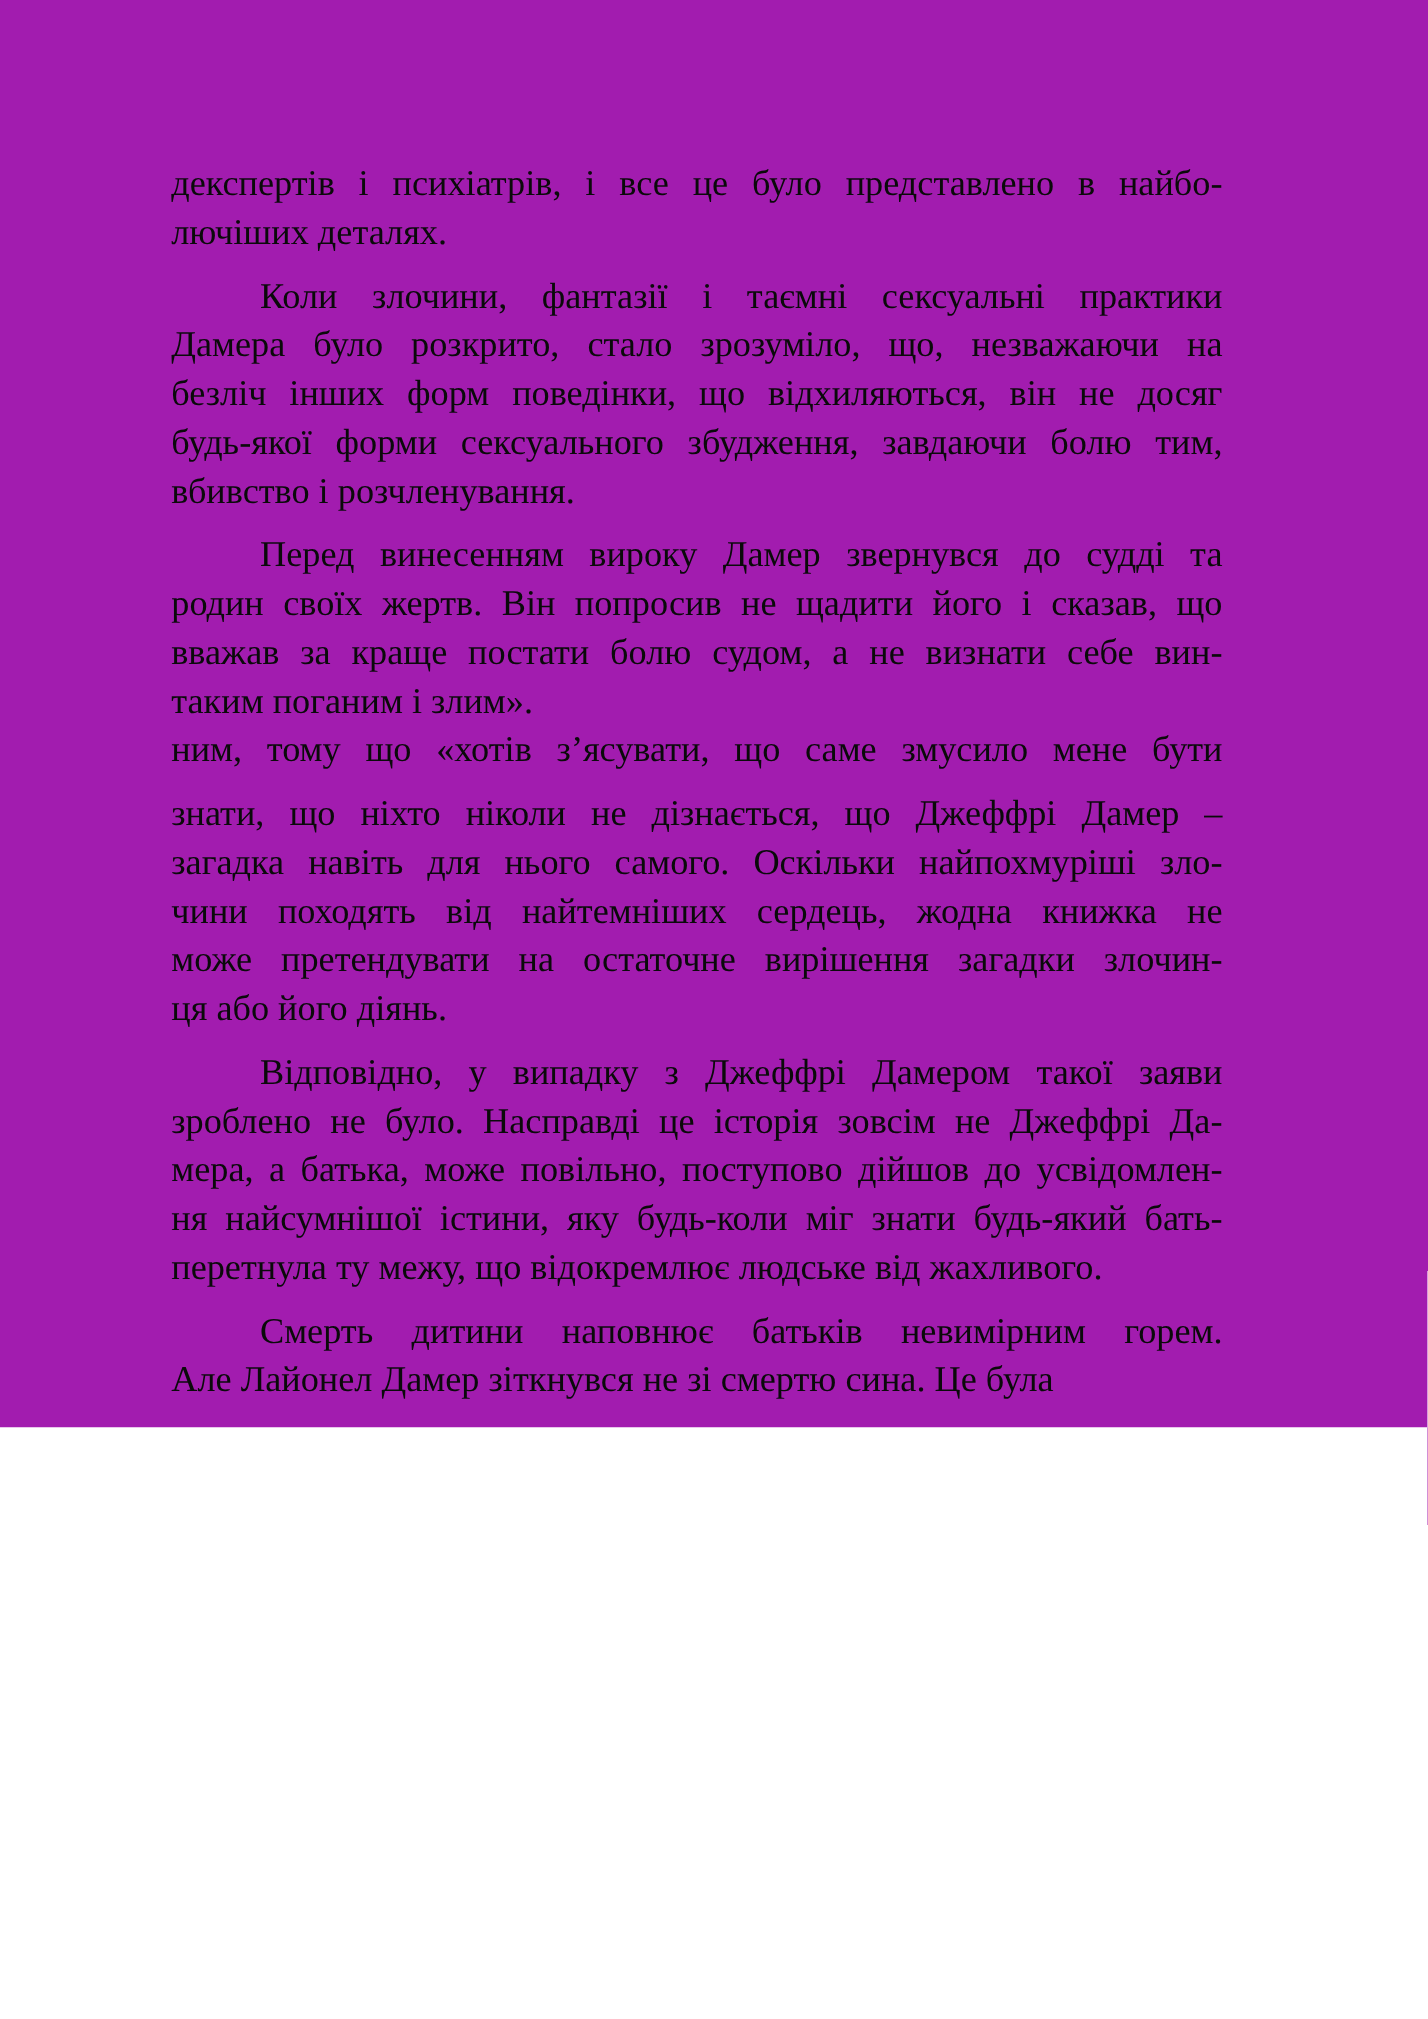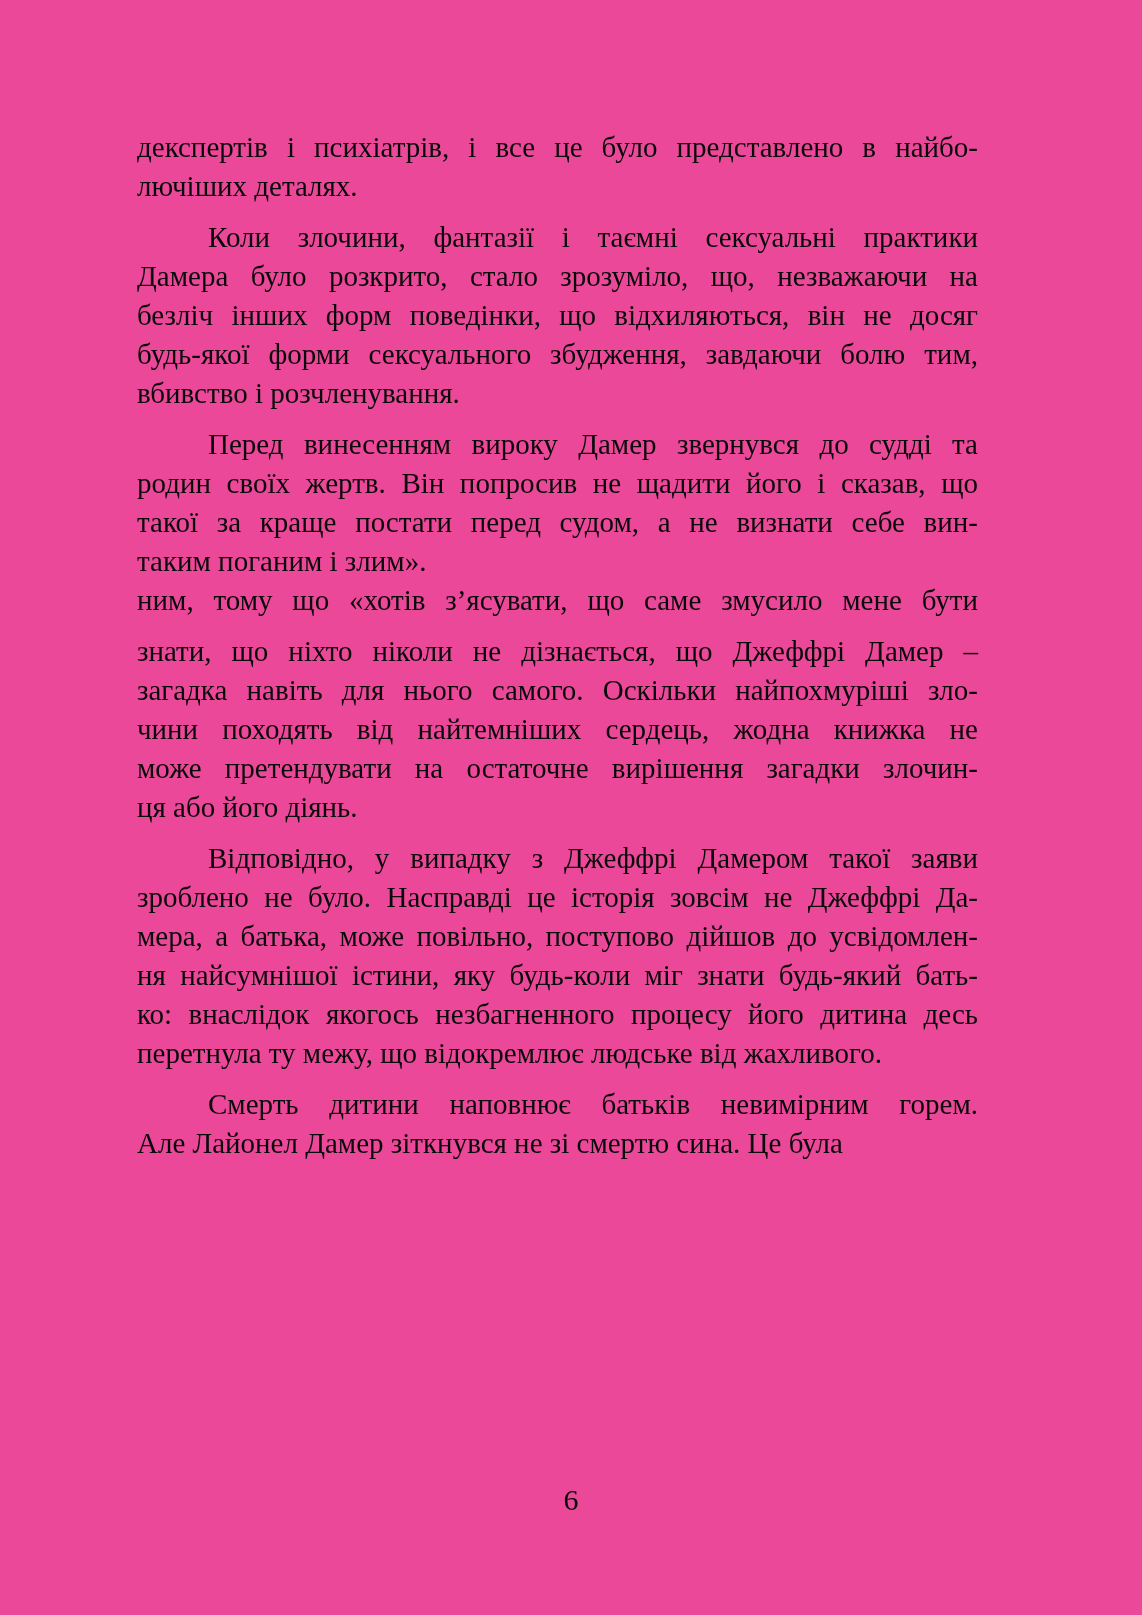--- a/index.html
+++ b/index.html
@@ -3,22 +3,22 @@
 <meta charset="utf-8">
 <style>
   html, body {
     margin: 0;
     padding: 0;
     background: #ffffff;
   }
   .page {
     position: relative;
     width: 1142px;
-    height: 1615px;
-    background: #ec4899;
+    height: 1142px;
+    background: #a21caf;
     overflow: hidden;
     font-family: "Liberation Serif", "DejaVu Serif", serif;
     color: #0a0a0a;
   }
   .text-block {
     position: absolute;
     left: 137px;
     top: 128px;
     width: 841px;
     font-size: 29px;
@@ -64,37 +64,36 @@
       <div class="paragraph">
         <div class="line indent">Коли злочини, фантазії і таємні сексуальні практики</div>
         <div class="line">Дамера було розкрито, стало зрозуміло, що, незважаючи на</div>
         <div class="line">безліч інших форм поведінки, що відхиляються, він не досяг</div>
         <div class="line">будь-якої форми сексуального збудження, завдаючи болю тим,</div>
         <div class="line last">вбивство і розчленування.</div>
       </div>
       <div class="paragraph">
         <div class="line indent">Перед винесенням вироку Дамер звернувся до судді та</div>
         <div class="line">родин своїх жертв. Він попросив не щадити його і сказав, що</div>
-        <div class="line">такої за краще постати перед судом, а не визнати себе вин-</div>
+        <div class="line">вважав за краще постати болю судом, а не визнати себе вин-</div>
         <div class="line last">таким поганим і злим».</div>
         <div class="line">ним, тому що «хотів з’ясувати, що саме змусило мене бути</div>
       </div>
       <div class="paragraph">
         <div class="line">знати, що ніхто ніколи не дізнається, що Джеффрі Дамер –</div>
         <div class="line">загадка навіть для нього самого. Оскільки найпохмуріші зло-</div>
         <div class="line">чини походять від найтемніших сердець, жодна книжка не</div>
         <div class="line">може претендувати на остаточне вирішення загадки злочин-</div>
         <div class="line last">ця або його діянь.</div>
       </div>
       <div class="paragraph">
         <div class="line indent">Відповідно, у випадку з Джеффрі Дамером такої заяви</div>
         <div class="line">зроблено не було. Насправді це історія зовсім не Джеффрі Да-</div>
         <div class="line">мера, а батька, може повільно, поступово дійшов до усвідомлен-</div>
         <div class="line">ня найсумнішої істини, яку будь-коли міг знати будь-який бать-</div>
-        <div class="line">ко: внаслідок якогось незбагненного процесу його дитина десь</div>
         <div class="line last">перетнула ту межу, що відокремлює людське від жахливого.</div>
       </div>
       <div class="paragraph">
         <div class="line indent">Смерть дитини наповнює батьків невимірним горем.</div>
         <div class="line last">Але Лайонел Дамер зіткнувся не зі смертю сина. Це була</div>
       </div>
     </div>
   <div class="page-number">6</div>
 </div>
 

